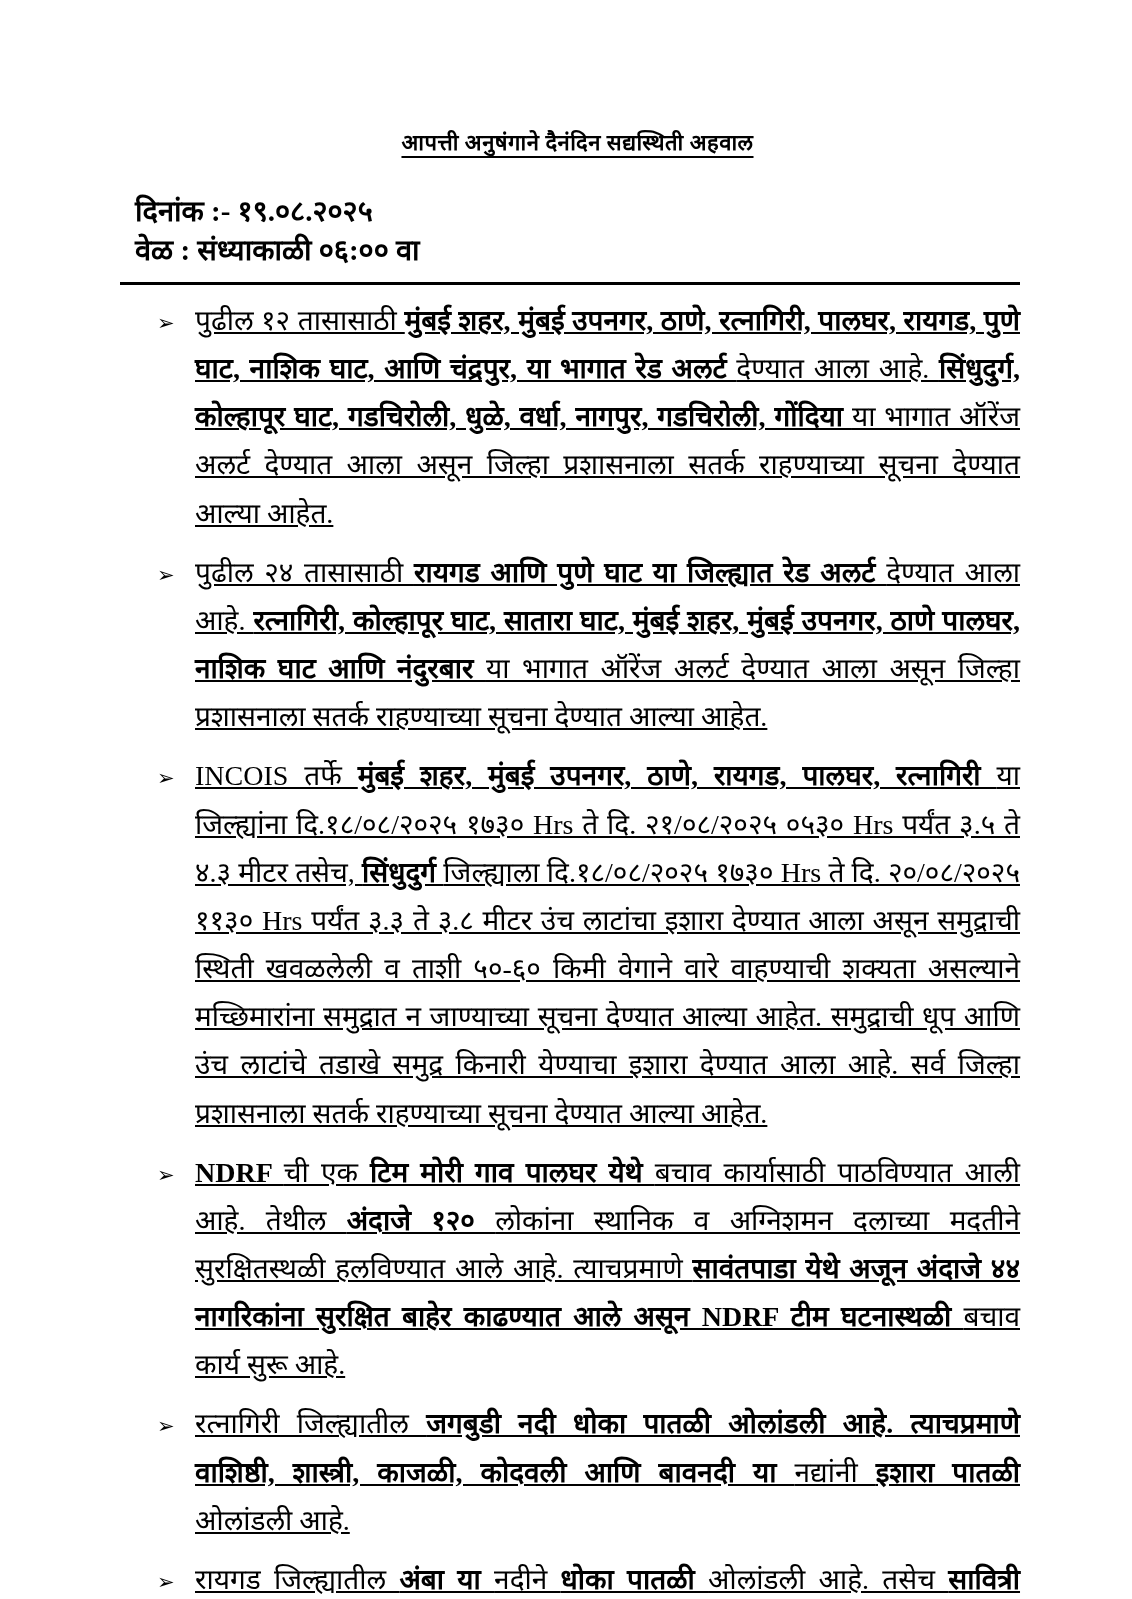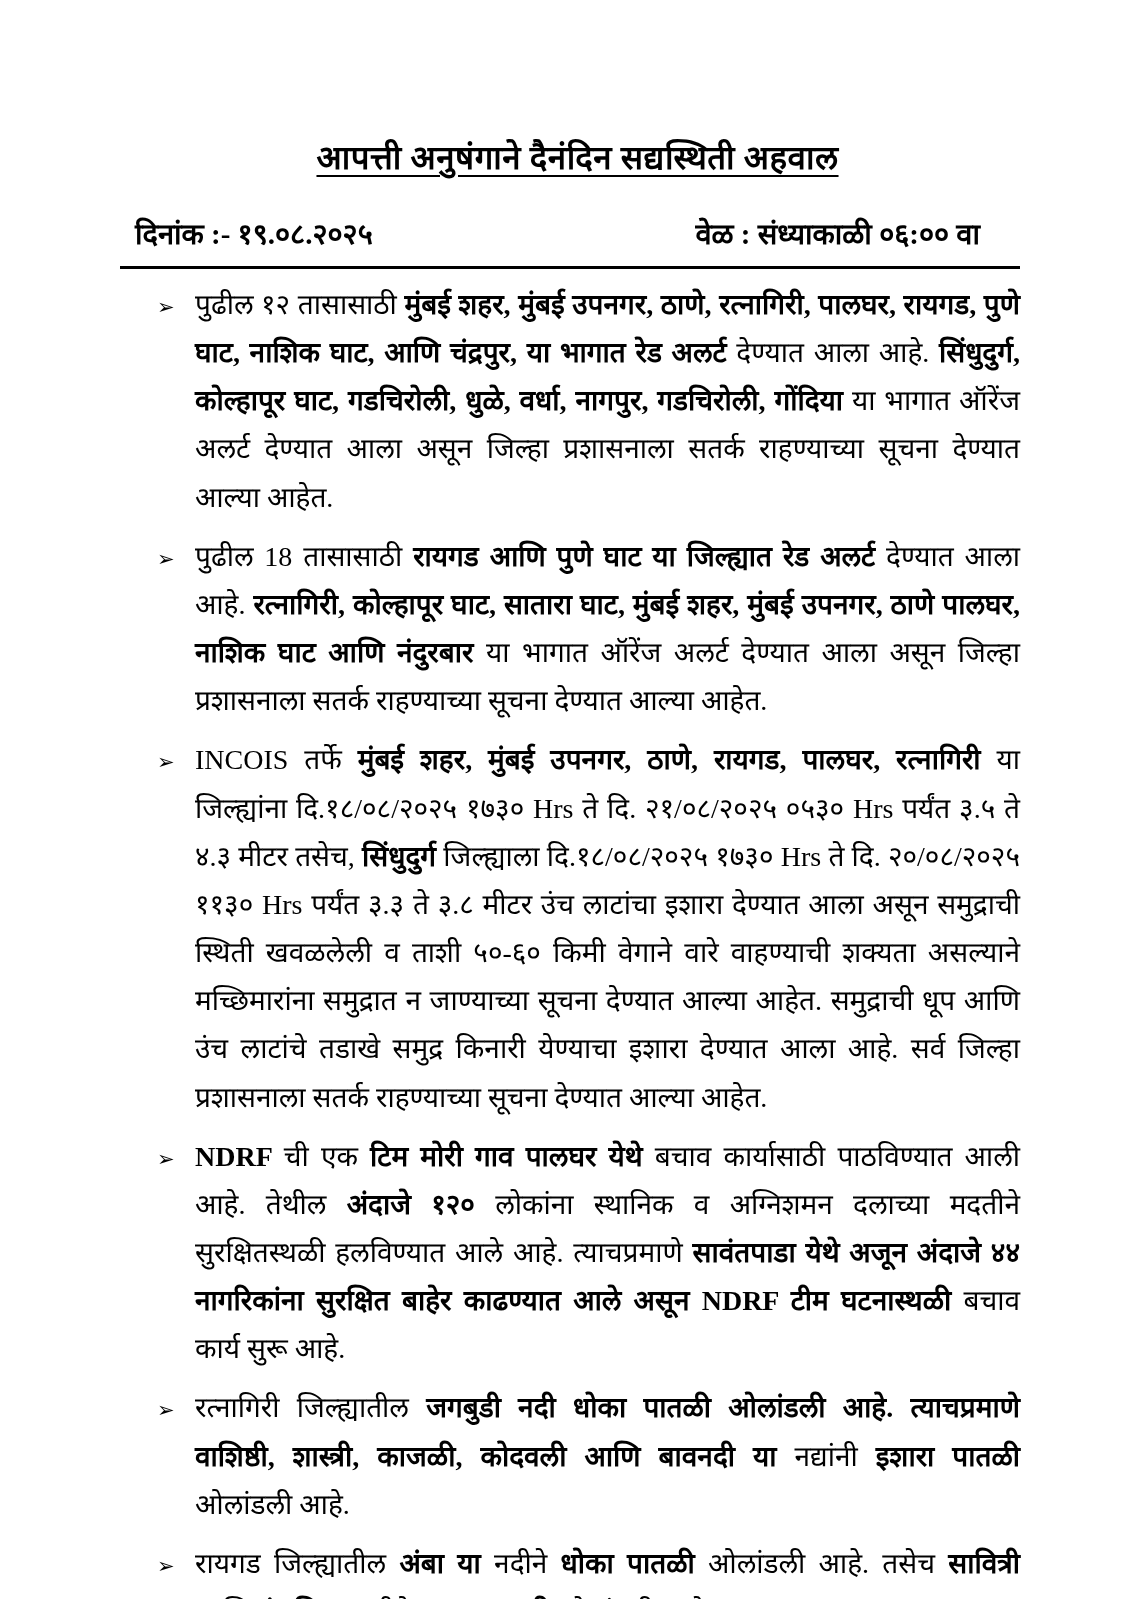--- a/index.html
+++ b/index.html
@@ -12,34 +12,35 @@
     width: 1132px;
     min-height: 1599px;
     background: #ffffff;
     color: #000000;
     font-family: "Liberation Serif", "DejaVu Serif", serif;
     box-sizing: border-box;
     padding: 118px 112px 60px 135px;
   }
   .doc-title {
     text-align: center;
-    font-size: 33px;
+    font-size: 22px;
     font-weight: 700;
     text-decoration: underline;
     text-underline-offset: 6px;
     text-decoration-thickness: 2px;
-    margin: 16px 0 34px 0;
+    margin: 8px 0 34px 0;
     letter-spacing: 0.5px;
   }
   .date-row {
     display: flex;
     justify-content: space-between;
     font-size: 29px;
     font-weight: 700;
     margin-bottom: 14px;
+    flex-direction: column;
   }
   .date-row .time {
     margin-right: 40px;
   }
   .rule {
     border: none;
     border-top: 3px solid #000000;
     margin: 0 0 12px -15px;
   }
   .bullet-list {
@@ -53,20 +54,21 @@
   }
   .bullet .arrow {
     flex: 0 0 38px;
     font-size: 21px;
     padding-top: 8px;
     font-family: "DejaVu Sans", sans-serif;
   }
   .bullet .btext {
     flex: 1 1 auto;
     text-align: justify;
+    text-decoration: underline;
   }
   .bullet .btext span.b {
     font-weight: 700;
   }
 </style>
 </head>
 <body>
 
 <div class="page">
 
@@ -79,21 +81,21 @@
 
   <hr class="rule">
 
   <div class="bullet-list">
       <div class="bullet">
         <span class="arrow">➢</span>
         <div class="btext"><span>पुढील १२ तासासाठी </span><span class="b">मुंबई शहर, मुंबई उपनगर, ठाणे, रत्नागिरी, पालघर, रायगड, पुणे घाट, नाशिक घाट, आणि चंद्रपुर, या भागात रेड अलर्ट </span><span>देण्यात आला आहे. </span><span class="b">सिंधुदुर्ग, कोल्हापूर घाट, गडचिरोली, धुळे, वर्धा, नागपुर, गडचिरोली, गोंदिया </span><span>या भागात ऑरेंज अलर्ट देण्यात आला असून जिल्हा प्रशासनाला सतर्क राहण्याच्या सूचना देण्यात आल्या आहेत.</span></div>
       </div>
       <div class="bullet">
         <span class="arrow">➢</span>
-        <div class="btext"><span>पुढील 18 तासासाठी </span><span class="b">रायगड आणि पुणे घाट या जिल्ह्यात रेड अलर्ट </span><span>देण्यात आला आहे. </span><span class="b">रत्नागिरी, कोल्हापूर घाट, सातारा घाट, मुंबई शहर, मुंबई उपनगर, ठाणे पालघर, नाशिक घाट  आणि नंदुरबार </span><span>या भागात ऑरेंज अलर्ट देण्यात आला असून जिल्हा प्रशासनाला सतर्क राहण्याच्या सूचना देण्यात आल्या आहेत.</span></div>
+        <div class="btext"><span>पुढील २४ तासासाठी </span><span class="b">रायगड आणि पुणे घाट या जिल्ह्यात रेड अलर्ट </span><span>देण्यात आला आहे. </span><span class="b">रत्नागिरी, कोल्हापूर घाट, सातारा घाट, मुंबई शहर, मुंबई उपनगर, ठाणे पालघर, नाशिक घाट  आणि नंदुरबार </span><span>या भागात ऑरेंज अलर्ट देण्यात आला असून जिल्हा प्रशासनाला सतर्क राहण्याच्या सूचना देण्यात आल्या आहेत.</span></div>
       </div>
       <div class="bullet">
         <span class="arrow">➢</span>
         <div class="btext"><span> INCOIS तर्फे </span><span class="b">मुंबई शहर, मुंबई उपनगर, ठाणे, रायगड, पालघर, रत्नागिरी </span><span>या जिल्ह्यांना दि.१८/०८/२०२५ १७३० Hrs ते दि. २१/०८/२०२५ ०५३० Hrs पर्यंत ३.५ ते ४.३ मीटर तसेच, </span><span class="b">सिंधुदुर्ग </span><span>जिल्ह्याला दि.१८/०८/२०२५ १७३० Hrs ते दि. २०/०८/२०२५ ११३० Hrs पर्यंत ३.३ ते ३.८ मीटर उंच लाटांचा इशारा देण्यात आला असून समुद्राची स्थिती खवळलेली व ताशी ५०-६० किमी वेगाने वारे वाहण्याची शक्यता असल्याने मच्छिमारांना समुद्रात न जाण्याच्या सूचना देण्यात आल्या आहेत.  समुद्राची धूप आणि उंच लाटांचे तडाखे समुद्र किनारी येण्याचा इशारा देण्यात आला आहे. सर्व जिल्हा प्रशासनाला सतर्क राहण्याच्या सूचना देण्यात आल्या आहेत.</span></div>
       </div>
       <div class="bullet">
         <span class="arrow">➢</span>
         <div class="btext"><span class="b">NDRF </span><span>ची एक </span><span class="b">टिम मोरी गाव पालघर येथे </span><span>बचाव कार्यासाठी पाठविण्यात आली आहे. तेथील </span><span class="b">अंदाजे १२० </span><span>लोकांना स्थानिक व अग्निशमन दलाच्या मदतीने सुरक्षितस्थळी हलविण्यात आले आहे. त्याचप्रमाणे </span><span class="b">सावंतपाडा येथे अजून अंदाजे ४४ नागरिकांना सुरक्षित बाहेर काढण्यात आले असून NDRF टीम घटनास्थळी </span><span>बचाव कार्य सुरू आहे.</span></div>
       </div>
       <div class="bullet">

